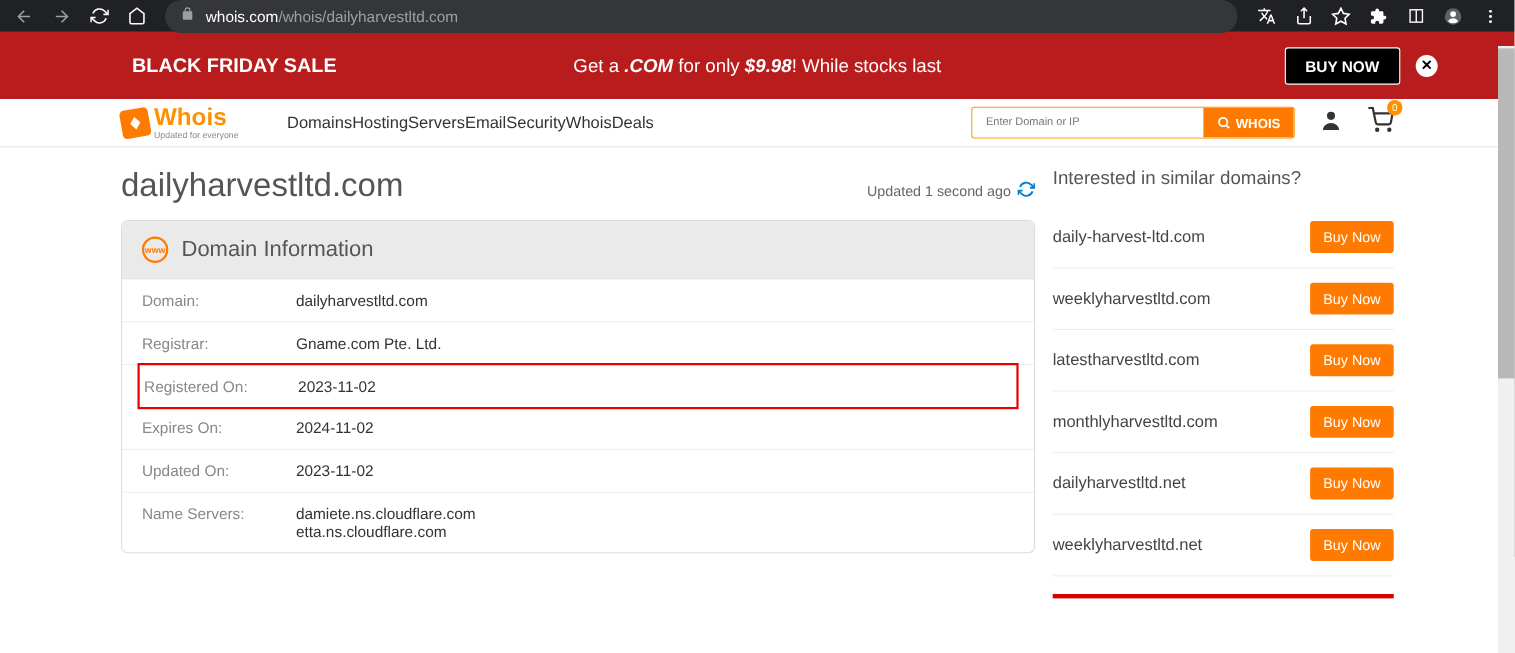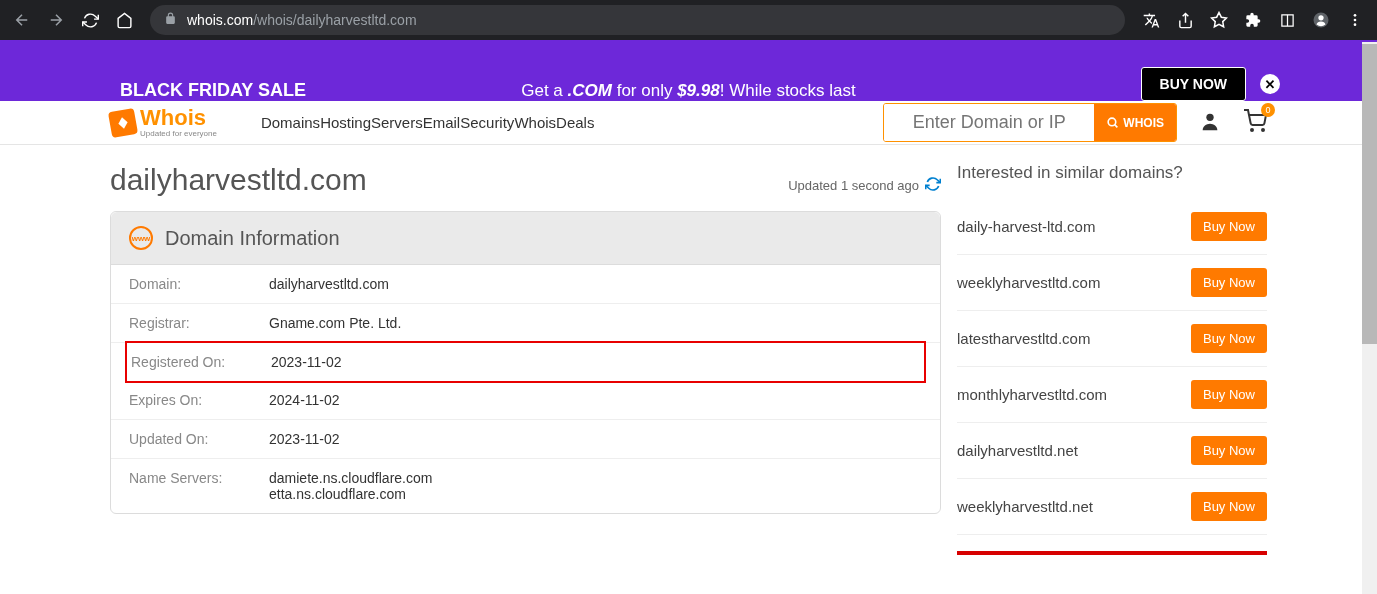--- a/index.html
+++ b/index.html
@@ -1,48 +1,48 @@
 <!DOCTYPE html>
 <html><head>
 <meta charset="utf-8">
 <style>
 * { margin: 0; padding: 0; box-sizing: border-box; }
 body { font-family: -apple-system, Arial, sans-serif; background: #fff; }
 
 
-.browser-chrome { background: #202124; height: 40px; display: flex; align-items: center; padding: 0 8px; gap: 6px; }
+.browser-chrome { background: #202124; height: 29px; display: flex; align-items: center; padding: 0 8px; gap: 6px; }
 .nav-btn { width: 28px; height: 28px; display: flex; align-items: center; justify-content: center; color: #9aa0a6; cursor: pointer; border-radius: 50%; }
 .nav-btn.enabled { color: #fff; }
 .url-bar { flex: 1; background: #35363a; height: 30px; border-radius: 15px; display: flex; align-items: center; padding: 0 14px; gap: 10px; margin: 0 6px; }
 .lock-icon { color: #9aa0a6; }
 .url-text { color: #9aa0a6; font-size: 14px; }
 .url-text .domain-part { color: #fff; }
 .chrome-right { display: flex; gap: 6px; align-items: center; }
 .chrome-icon { width: 28px; height: 28px; display: flex; align-items: center; justify-content: center; color: #fff; cursor: pointer; }
 
 
-.promo { background: #6d28d9; color: #fff; height: 61px; display: flex; align-items: flex-end; justify-content: space-between; padding: 0 97px 0 120px; }
+.promo { background: #b91c1c; color: #fff; height: 61px; display: flex; align-items: center; justify-content: space-between; padding: 0 70px 0 120px; }
 .promo-left { font-weight: bold; font-size: 18px; }
 .promo-center { font-size: 17px; position: absolute; left: 50%; transform: translateX(-50%); }
 .promo-center .bold { font-weight: bold; font-style: italic; }
 .promo-right { display: flex; align-items: center; gap: 14px; }
 .promo-btn { background: #000; color: #fff; border: 1px solid #fff; padding: 8px 18px; font-weight: bold; font-size: 14px; cursor: pointer; border-radius: 3px; }
 .promo-close { width: 20px; height: 20px; background: #fff; color: #000; border-radius: 50%; display: flex; align-items: center; justify-content: center; cursor: pointer; font-weight: bold; font-size: 13px; }
 
 
 .site-header { background: #fff; border-bottom: 1px solid #e5e5e5; height: 44px; display: flex; align-items: center; padding: 0 110px; gap: 32px; }
 .logo { display: flex; align-items: center; gap: 4px; }
 .logo-icon { width: 26px; height: 26px; background: #ff7a00; border-radius: 4px; display: flex; align-items: center; justify-content: center; color: #fff; transform: rotate(-10deg); }
 .logo-text { color: #ff9100; font-size: 22px; font-weight: bold; line-height: 1; }
 .logo-sub { color: #888; font-size: 8px; }
 .nav-links { display: flex; margin-left: 12px; }
 .nav-link { color: #333; font-size: 15px; cursor: pointer; }
 .header-right { margin-left: auto; display: flex; align-items: center; gap: 22px; }
 .search-wrap { display: flex; border: 1px solid #ff9100; border-radius: 3px; overflow: hidden; }
-.search-input { border: none; padding: 8px 12px; width: 210px; font-size: 18px; outline: none; text-align: center; }
+.search-input { border: none; padding: 8px 12px; width: 210px; font-size: 10px; outline: none; }
 .search-btn { background: #ff7a00; color: #fff; border: none; padding: 0 12px; font-weight: bold; font-size: 12px; display: flex; align-items: center; gap: 4px; cursor: pointer; }
 .user-icon { color: #333; cursor: pointer; }
 .cart-wrap { position: relative; cursor: pointer; color: #333; }
 .cart-badge { position: absolute; top: -6px; right: -8px; background: #ff9100; color: #fff; border-radius: 50%; width: 14px; height: 14px; font-size: 9px; display: flex; align-items: center; justify-content: center; }
 
 
 .main { display: flex; padding: 18px 110px; gap: 16px; max-width: 1377px; }
 .left-col { flex: 1; }
 .domain-title-row { display: flex; align-items: baseline; justify-content: space-between; }
 .domain-title { color: #555; font-size: 30px; font-weight: 400; }

